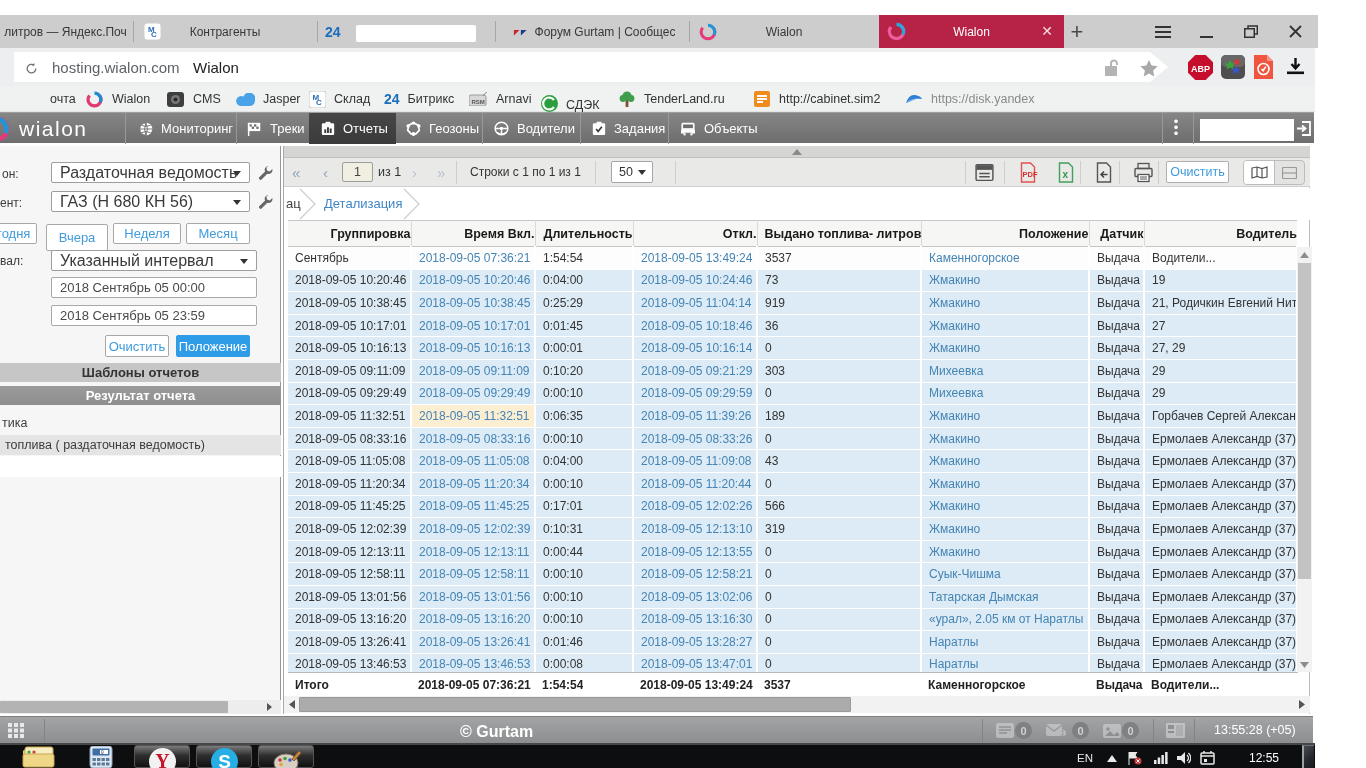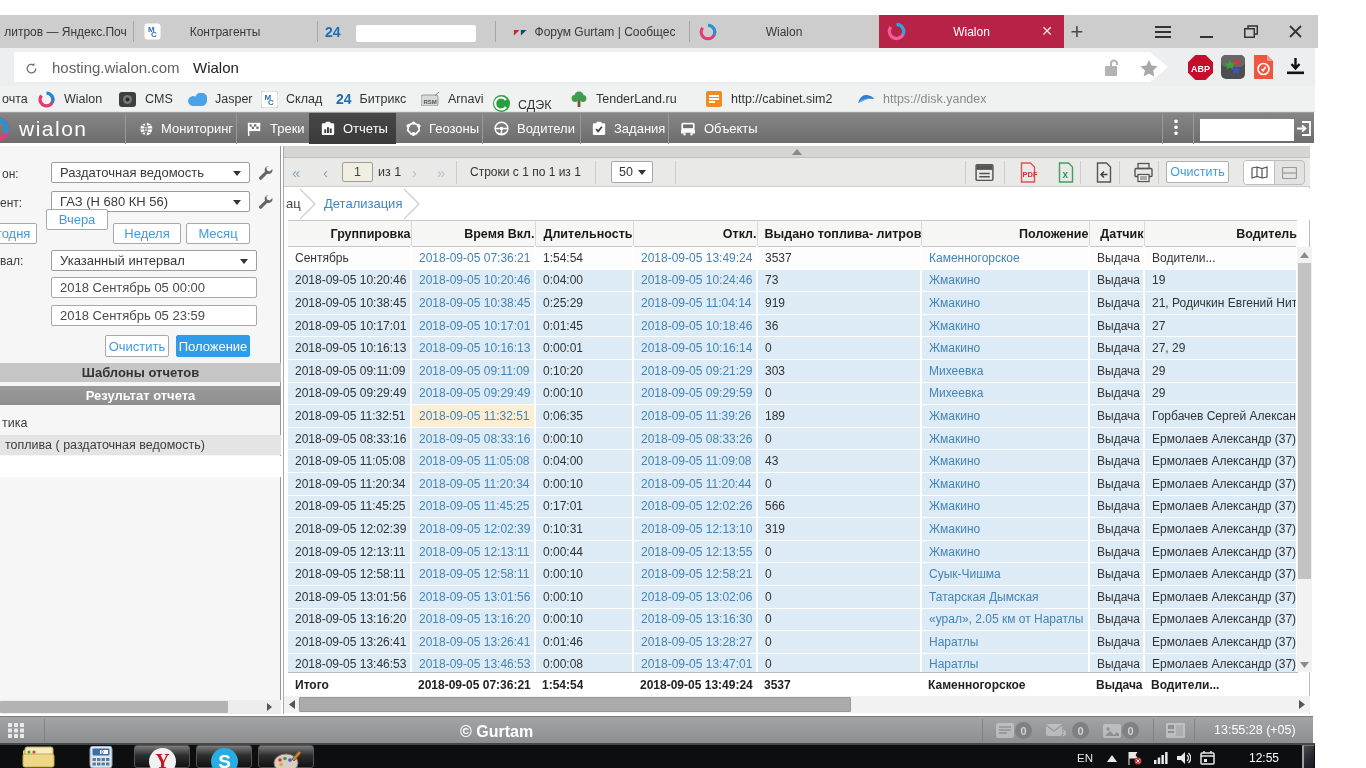--- a/index.html
+++ b/index.html
@@ -13,33 +13,33 @@
   display:flex; align-items:center; justify-content:center; white-space:nowrap; overflow:hidden;}
 .tabsep { position:absolute; top:6px; height:21px; width:1px; background:#a6a6a6; }
 .wincon { position:absolute; top:0; height:33px; color:#333; display:flex; align-items:center; justify-content:center;}
 
 #addrrow { left:0; top:48px; width:1315px; height:38px; background:#eceeef; }
 #omnibox { position:absolute; left:14px; top:4px; width:1136px; height:30px; background:#fff; }
 #omnitip { position:absolute; left:1150px; top:4px; width:0; height:0;
   border-top:15px solid transparent; border-bottom:15px solid transparent; border-left:18px solid #fff; }
 
 #bmrow { left:0; top:86px; width:1315px; height:26px; background:#f0f1f1; border-bottom:1px solid #e3e4e4;}
-.bm { position:absolute; top:0; height:26px; display:flex; align-items:center; font-size:12.5px; color:#333; white-space:nowrap;}
+.bm { position:absolute; top:0; height:26px; display:flex; align-items:center; font-size:12.5px; color:#333; white-space:nowrap;margin-left:48px;}
 
 #navbar { left:0; top:112px; width:1314px; height:31px;
   background:linear-gradient(#868686,#6d6d6d); border-top:1px solid #9d9d9d;}
 .navitem { position:absolute; top:0; height:31px; display:flex; align-items:center;
   color:#fff; font-size:13px; white-space:nowrap;}
 .navsep { position:absolute; top:0; height:31px; width:1px; background:#999; }
 #navactive { position:absolute; top:0; height:31px; background:linear-gradient(#474747,#3a3a3a); }
 
 #lpanel { left:0; top:146px; width:281px; height:568px; background:#f6f6f6; border-right:1px solid #979797;}
 .lbl { position:absolute; font-size:12px; color:#3c3c3c; }
 .sel { position:absolute; background:#fff; border:1px solid #9d9d9d; border-radius:2px;
-  font-size:13px; color:#3a3a3a; display:flex; align-items:center; padding-left:8px; }
+  font-size:16px; color:#3a3a3a; display:flex; align-items:center; padding-left:8px; }
 .caret { position:absolute; right:8px; top:50%; margin-top:-2px; width:0; height:0;
   border-left:4.5px solid transparent; border-right:4.5px solid transparent; border-top:5px solid #333;}
 .inpt { position:absolute; background:#fff; border:1px solid #a8a8a8; border-radius:2px;
   font-size:13px; color:#4a4a4a; display:flex; align-items:center; padding-left:8px;}
 .pbtn { position:absolute; background:#fff; border:1px solid #a8a8a8; border-radius:2px;
   font-size:13px; color:#3f9bdc; display:flex; align-items:center; justify-content:center;}
 .lphead { position:absolute; left:0; width:281px; height:19px; font-size:13px; font-weight:bold;
   display:flex; align-items:center; justify-content:center;}
 
 #mainarea { left:283px; top:146px; width:1027px; height:568px; background:#fff; border-left:1px solid #a9a9a9; border-right:1px solid #bbb;}
@@ -307,21 +307,21 @@
     <div class="sel" style="left:51px;top:16px;width:199px;height:21px;">Раздаточная ведомость<i class="caret"></i></div>
     <svg class="wrench" width="15" height="15" viewBox="0 0 15 15" style="position:absolute;left:258px;top:19px;">
         <path d="M10.5 1 a3.8 3.8 0 0 0 -3.4 5.5 L1.5 12 a1.6 1.6 0 0 0 2.3 2.3 L9.3 8.7 a3.8 3.8 0 0 0 5-4.6 L11.8 6.6 L9 5.4 L8.4 2.6 L10.5 1 Z" fill="#666"></path>
       </svg>
     <div class="lbl" style="left:0px;top:50px;">ент:</div>
     <div class="sel" style="left:51px;top:45px;width:199px;height:21px;">ГАЗ (Н 680 КН 56)<i class="caret"></i></div>
     <svg class="wrench" width="15" height="15" viewBox="0 0 15 15" style="position:absolute;left:258px;top:48px;">
         <path d="M10.5 1 a3.8 3.8 0 0 0 -3.4 5.5 L1.5 12 a1.6 1.6 0 0 0 2.3 2.3 L9.3 8.7 a3.8 3.8 0 0 0 5-4.6 L11.8 6.6 L9 5.4 L8.4 2.6 L10.5 1 Z" fill="#666"></path>
       </svg>
     <div class="pbtn" style="left:-26px;top:77px;width:63px;height:21px;">Сегодня</div>
-    <div class="pbtn" style="left:46px;top:63px;width:62px;height:21px;">Вчера</div>
+    <div class="pbtn" style="left:46px;top:78px;width:62px;height:27px;">Вчера</div>
     <div class="pbtn" style="left:113px;top:77px;width:68px;height:21px;">Неделя</div>
     <div class="pbtn" style="left:186px;top:77px;width:64px;height:21px;">Месяц</div>
     <div class="lbl" style="left:0px;top:108px;">вал:</div>
     <div class="sel" style="left:51px;top:104px;width:206px;height:21px;">Указанный интервал<i class="caret"></i></div>
     <div class="inpt" style="left:51px;top:131px;width:206px;height:21px;">2018 Сентябрь 05 00:00</div>
     <div class="inpt" style="left:51px;top:159px;width:206px;height:21px;">2018 Сентябрь 05 23:59</div>
     <div class="pbtn" style="left:105px;top:189px;width:64px;height:22px;">Очистить</div>
     <div class="pbtn" style="left:176px;top:189px;width:74px;height:22px;background:#2f9ce8;border-color:#2f9ce8;color:#fff;">Положение</div>
     <div class="lphead" style="top:240px;background:linear-gradient(#9b9b9b,#8e8e8e);color:#fff;">Результат отчета</div>
     <div class="lphead" style="top:217px;background:#c6c6c6;color:#333;">Шаблоны отчетов</div>

